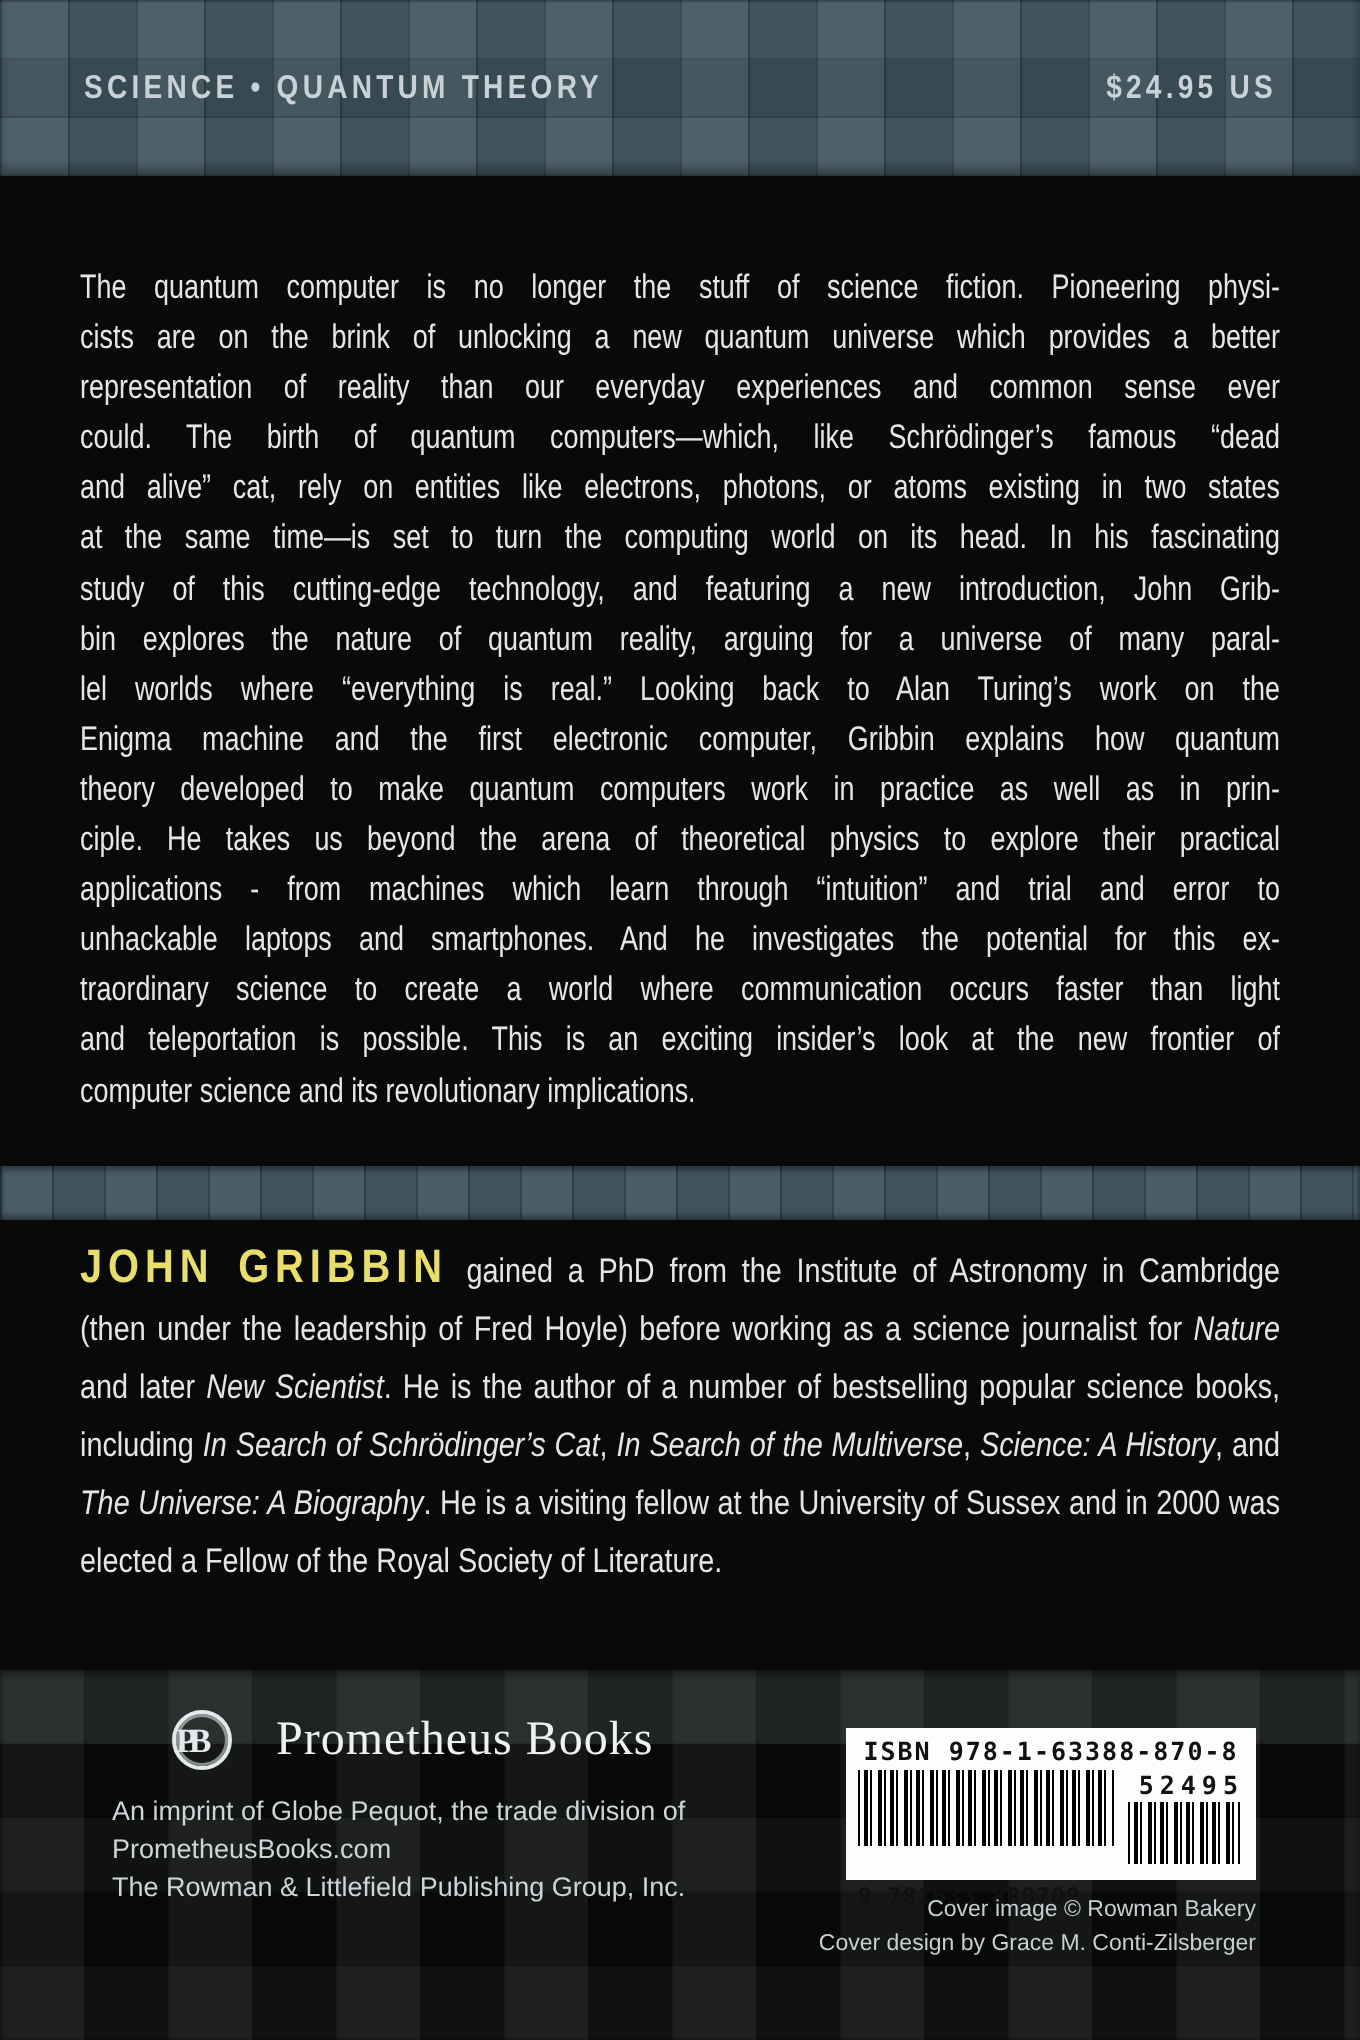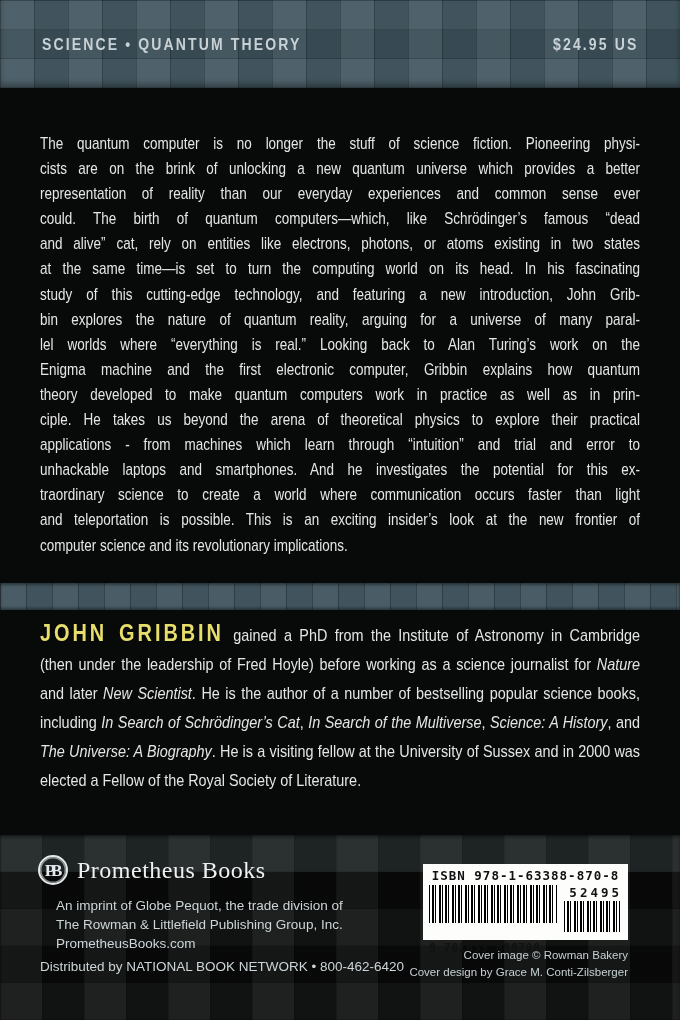--- a/index.html
+++ b/index.html
@@ -65,29 +65,29 @@
       repeating-linear-gradient(0deg,  rgba(0,0,0,.15) 0 1px, transparent 1px 37px),
       repeating-linear-gradient(90deg, rgba(255,255,255,.055) 0 42px, rgba(0,0,0,.06) 42px 84px),
       repeating-linear-gradient(0deg,  rgba(255,255,255,.04) 0 37px, rgba(0,0,0,.05) 37px 74px);
     box-shadow:inset 0 2px 3px rgba(0,0,0,.45);
   }
   .pub-row{position:absolute;left:38px;top:20px;display:flex;align-items:center;}
   .pb-logo{
     width:30px;height:30px;border-radius:50%;
     border:2px solid #e3e9ea;box-sizing:border-box;
     box-shadow:inset 0 0 0 1.5px rgba(227,233,234,.55);
-    display:flex;align-items:center;justify-content:center;flex:0 0 auto;
+    display:flex;align-items:center;justify-content:flex-start;flex:0 0 auto;margin-left:48px;
   }
   .pb-mono{
     font-family:"Liberation Serif",serif;font-weight:bold;font-size:17px;
     color:#e3e9ea;letter-spacing:-4px;padding-right:3px;line-height:1;
   }
   .pub-name{
     font-family:"Liberation Serif",serif;color:#eef1f0;font-size:24px;
-    margin-left:9px;letter-spacing:.5px;
+    margin-left:22px;letter-spacing:.5px;
   }
   .imprint{position:absolute;left:56px;top:61px;color:#ccd5d8;font-size:13.5px;line-height:19px;}
   .dist{position:absolute;left:40px;top:124px;color:#ccd5d8;font-size:13.5px;}
   
   .barcode-box{
     position:absolute;left:423px;top:29px;width:205px;height:76px;
     background:#fdfdfc;color:#111;box-sizing:border-box;padding:4px 6px 3px;
   }
   .isbn-line{
     font-family:"DejaVu Sans Mono",monospace;font-weight:bold;font-size:12.5px;
@@ -154,25 +154,24 @@
 
     <div class="pub-row">
       <span class="pb-logo">
           <span class="pb-mono">PB</span>
         </span>
       <span class="pub-name">Prometheus Books</span>
     </div>
 
     <div class="imprint">
       <div>An imprint of Globe Pequot, the trade division of</div>
+      <div>PrometheusBooks.com</div>
       <div>The Rowman &amp; Littlefield Publishing Group, Inc.</div>
-      <div>PrometheusBooks.com</div>
     </div>
 
-    <div class="dist">Distributed by NATIONAL BOOK NETWORK • 800-462-6420</div>
 
     <div class="barcode-box">
       <div class="isbn-line">ISBN 978-1-63388-870-8</div>
       <div class="bars-row">
         <div class="main-bc">
           <div class="bars main"></div>
           <div class="ean-digits">9 781633 888708</div>
         </div>
         <div class="addon-bc">
           <div class="addon-digits">52495</div>

